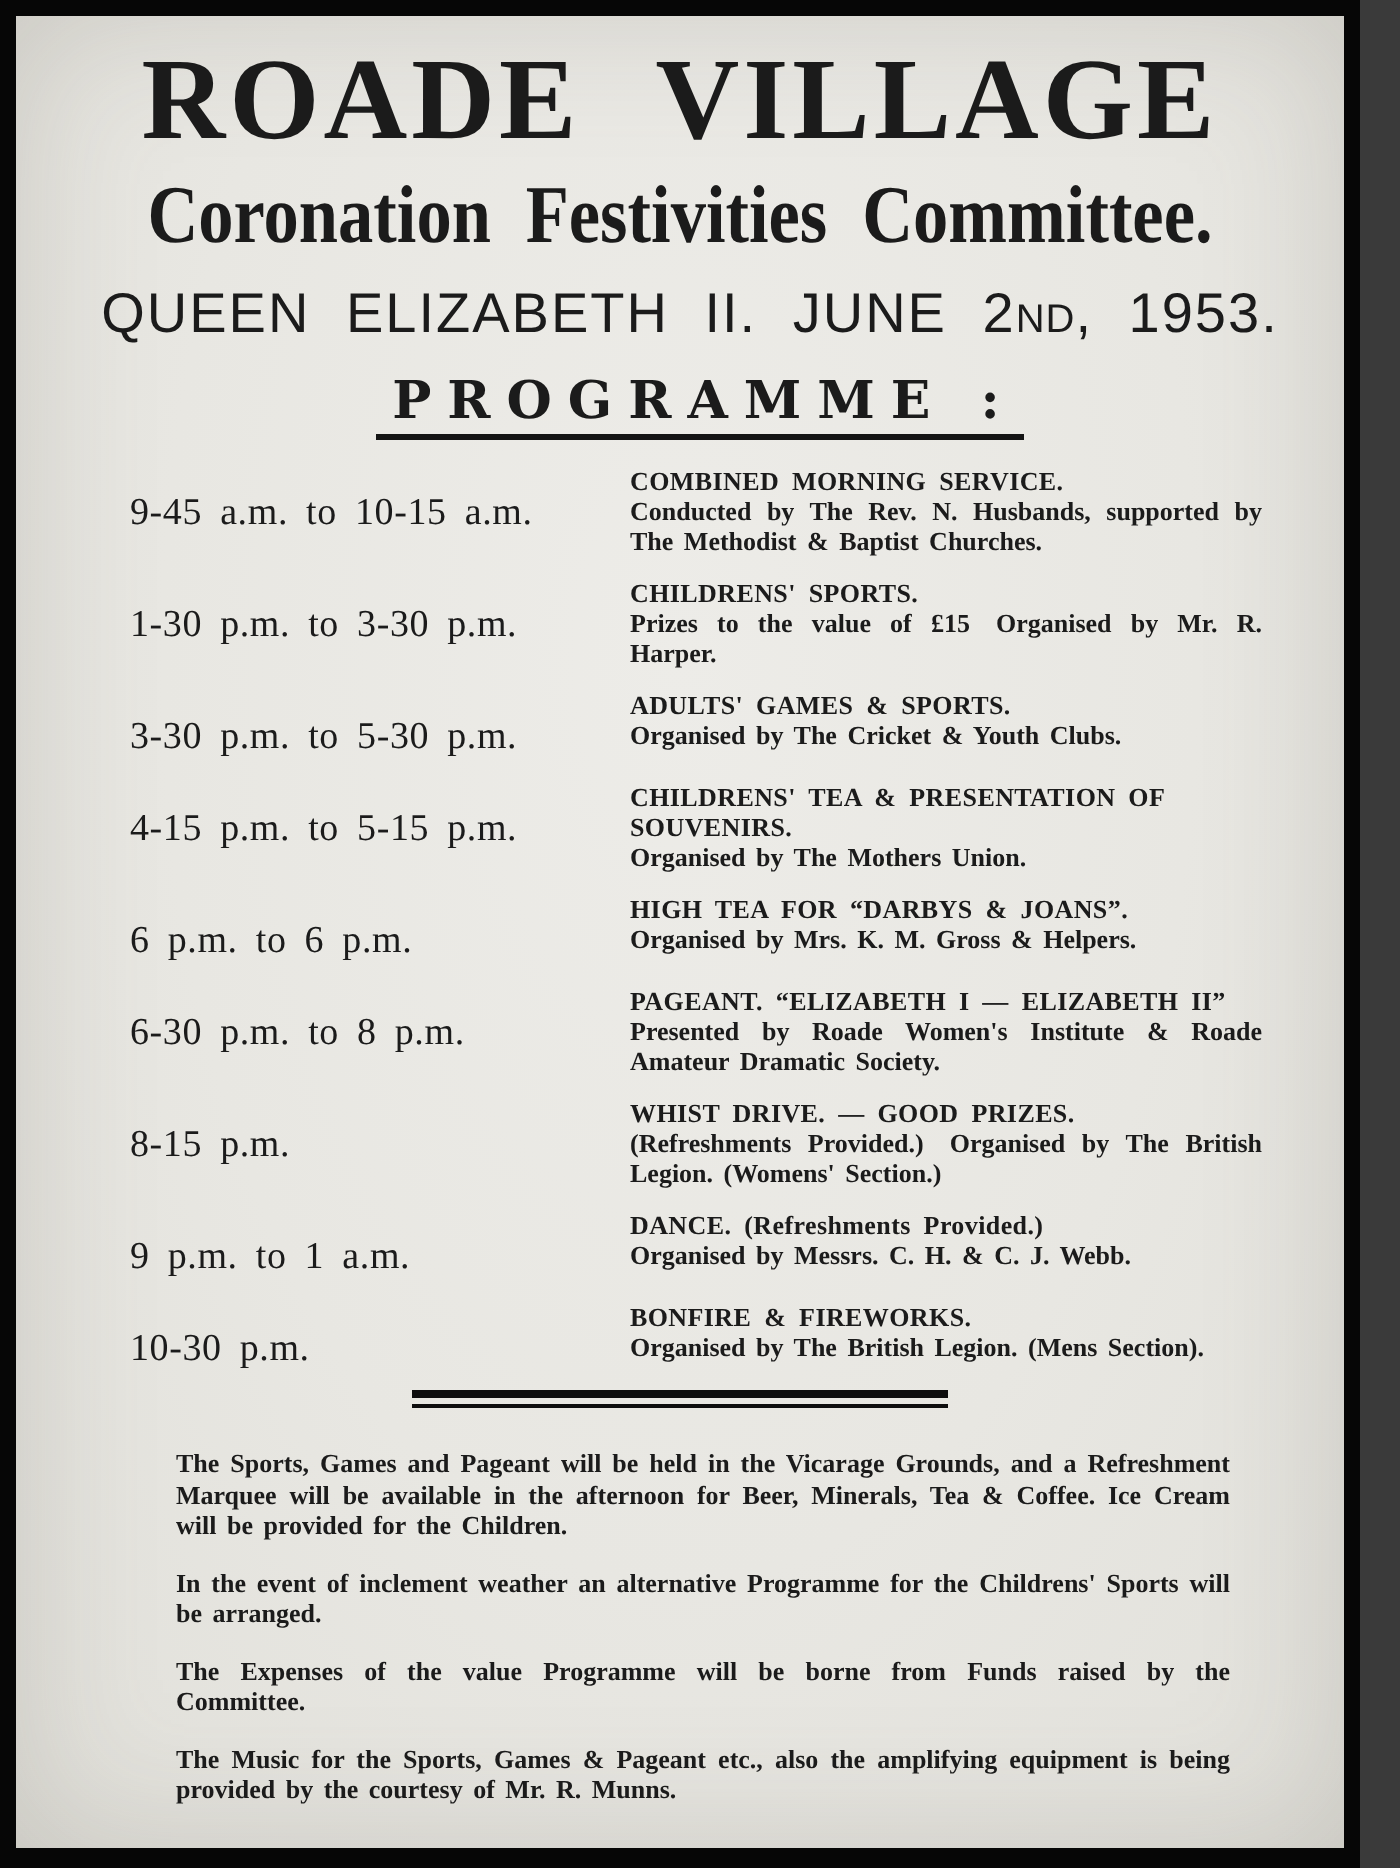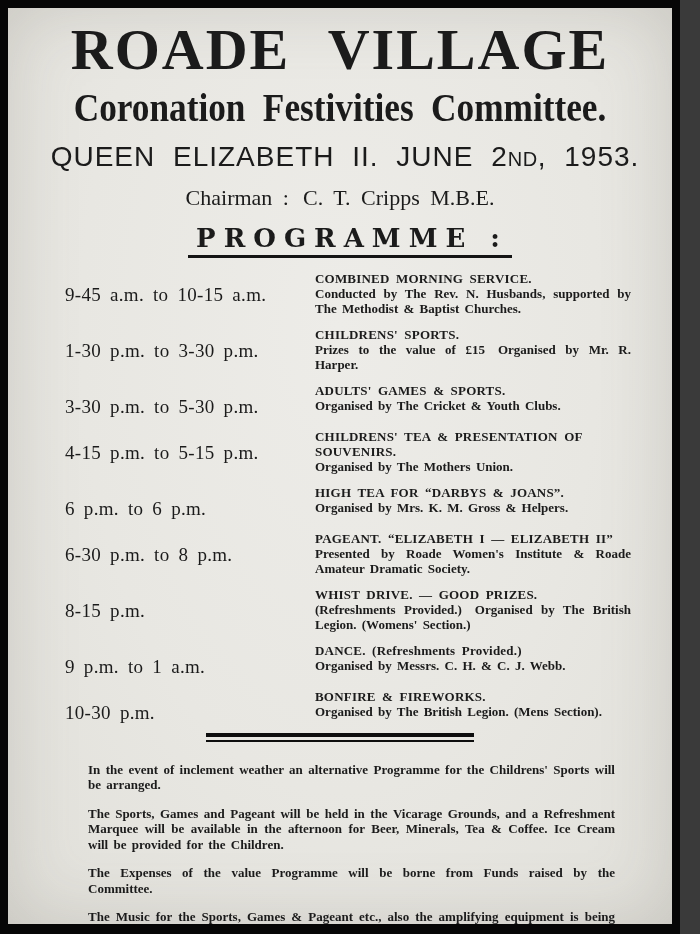--- a/index.html
+++ b/index.html
@@ -104,21 +104,20 @@
 </style>
 </head>
 <body>
 
 <div class="page">
 
   <div class="header">
     <h1 class="main-title">ROADE VILLAGE</h1>
     <div class="subtitle">Coronation Festivities Committee.</div>
     <div class="occasion"><span>QUEEN ELIZABETH II. JUNE 2</span><span class="ordinal">ND</span><span>, 1953.</span></div>
-    <div class="chairman"><span>Chairman :</span><span class="chairman-name">C. T. Cripps M.B.E.</span></div>
   </div>
 
   <div class="prog-heading-wrap">
     <span class="prog-heading">PROGRAMME :</span>
   </div>
 
   <div class="events">
 
     <div class="row">
       <div class="time">9-45 a.m. to 10-15 a.m.</div>
@@ -190,19 +189,19 @@
         <div class="etitle">BONFIRE &amp; FIREWORKS.</div>
         <p class="edetail">Organised by The British Legion. (Mens Section).</p>
       </div>
     </div>
 
   </div>
 
   <div class="divider"></div>
 
   <div class="notes">
+    <p>The Sports, Games and Pageant will be held in the Vicarage Grounds, and a Refreshment Marquee will be available in the afternoon for Beer, Minerals, Tea &amp; Coffee. Ice Cream will be provided for the Children.</p>
     <p>In the event of inclement weather an alternative Programme for the Childrens' Sports will be arranged.</p>
-    <p>The Sports, Games and Pageant will be held in the Vicarage Grounds, and a Refreshment Marquee will be available in the afternoon for Beer, Minerals, Tea &amp; Coffee. Ice Cream will be provided for the Children.</p>
     <p>The Expenses of the value Programme will be borne from Funds raised by the Committee.</p>
     <p>The Music for the Sports, Games &amp; Pageant etc., also the amplifying equipment is being provided by the courtesy of Mr. R. Munns.</p>
   </div>
 
 </div>
 
 </body></html>

